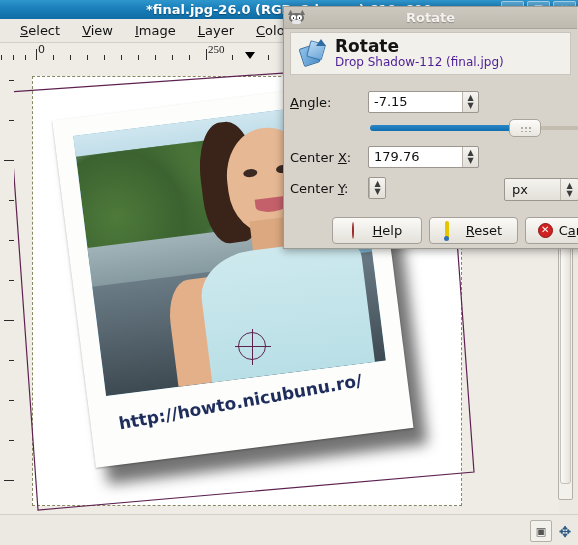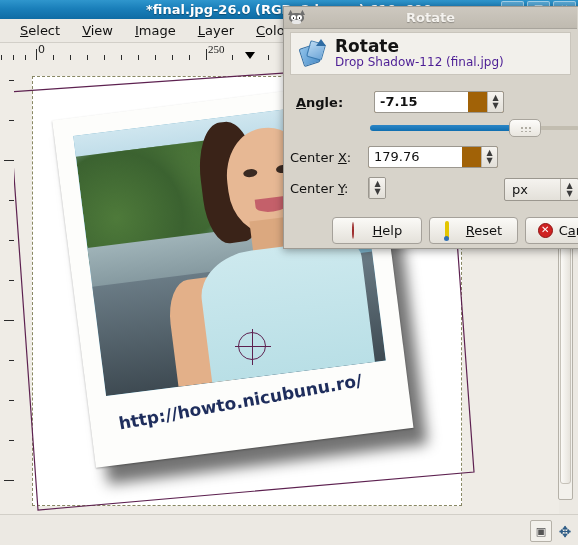--- a/index.html
+++ b/index.html
@@ -183,21 +183,21 @@
     position:absolute;left:6px;top:25px;width:281px;height:43px;
     background:#f2f0eb;border:1px solid #c9c5bc;box-sizing:border-box;
     display:flex;align-items:center;padding-left:6px;
   }
   #dlg-header-icon{width:30px;height:30px;position:relative;flex:none;margin-right:8px;}
   #dlg-header-text{display:flex;flex-direction:column;justify-content:center;}
   #dlg-heading{font-size:17px;font-weight:bold;color:#141414;line-height:18px;}
   #dlg-subheading{font-size:12px;color:#4c1d95;line-height:15px;}
   .field-row{position:absolute;display:flex;align-items:center;}
   .field-label{font-size:13px;color:#111;width:78px;text-align:left;}
-  .spin-wrap{display:flex;height:22px;border:1px solid #9b978f;background:#a16207;box-sizing:border-box;border-radius:2px;overflow:hidden;gap:19px;}
+  .spin-wrap{display:flex;height:22px;border:1px solid #9b978f;background:#8b5cf6;box-sizing:border-box;border-radius:2px;overflow:hidden;}
   .spin-input{
     width:93px;height:20px;line-height:20px;padding-left:5px;font-size:13px;color:#111;
     background:#fff;box-sizing:border-box;
   }
   .spin-btns{
     width:16px;height:20px;background:linear-gradient(to bottom,#f6f4f0,#e2dfd8);
     border-left:1px solid #b9b5ad;display:flex;flex-direction:column;
     align-items:center;justify-content:center;box-sizing:border-box;
   }
   .spin-btns span{font-size:8px;line-height:8px;color:#3c3c3c;}
@@ -406,21 +406,21 @@
           <div class="sheet2"></div>
           <div class="arrow"></div>
         </div>
     </div>
     <div id="dlg-header-text">
       <div id="dlg-heading">Rotate</div>
       <div id="dlg-subheading">Drop Shadow-112 (final.jpg)</div>
     </div>
   </div>
 
-  <div class="field-row" style="left:12px;top:84px;font-weight:bold;">
+  <div class="field-row" style="left:6px;top:84px;">
     <div class="field-label"><span class="u">A</span>ngle:</div>
     <div class="spin-wrap">
       <div class="spin-input">-7.15</div>
       <div class="spin-btns">
         <span>▲</span>
         <span>▼</span>
       </div>
     </div>
   </div>
 

